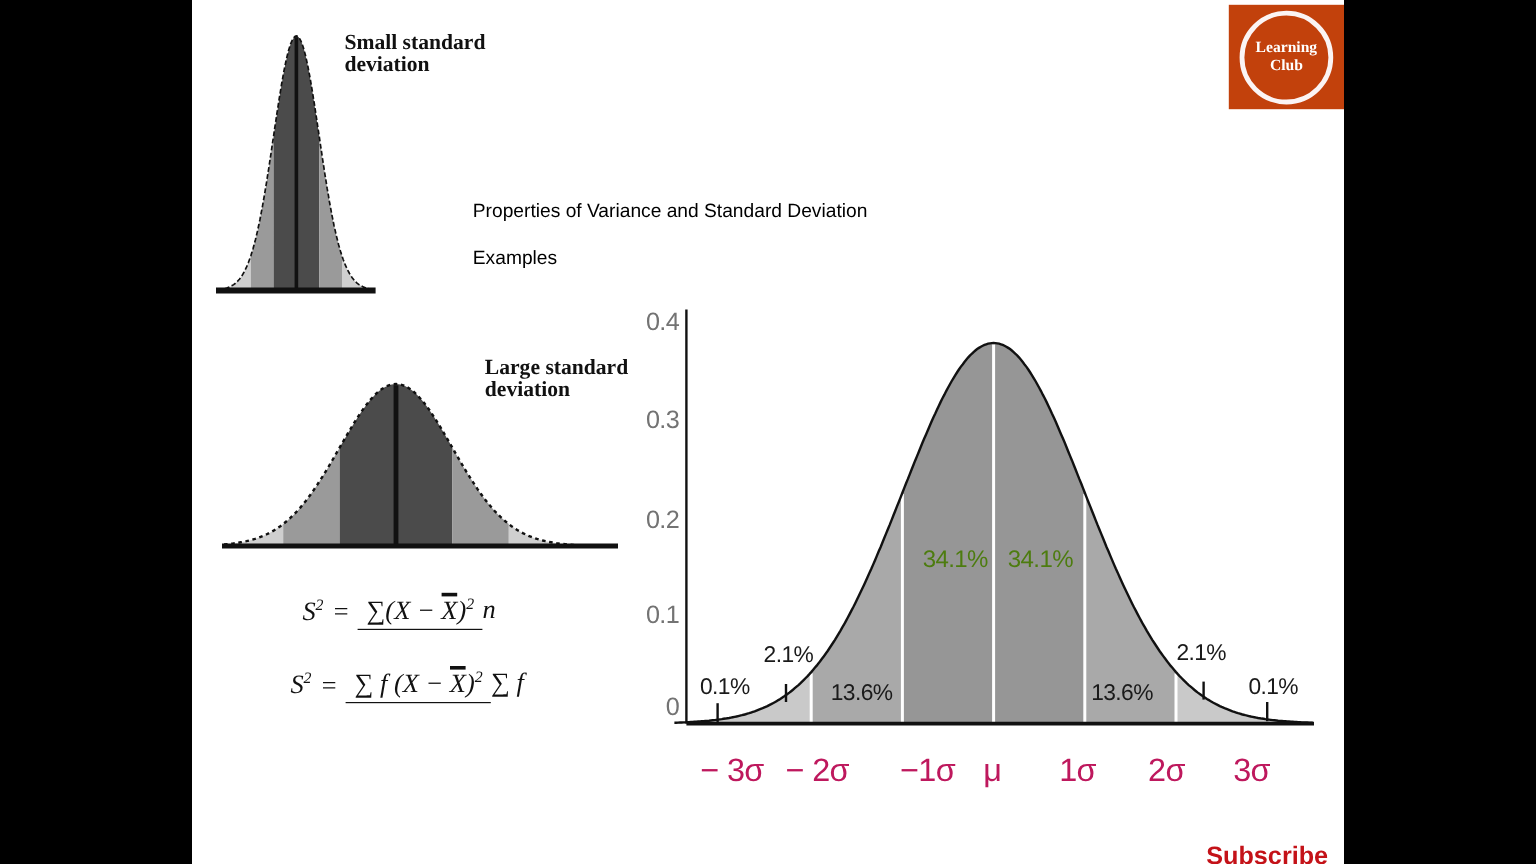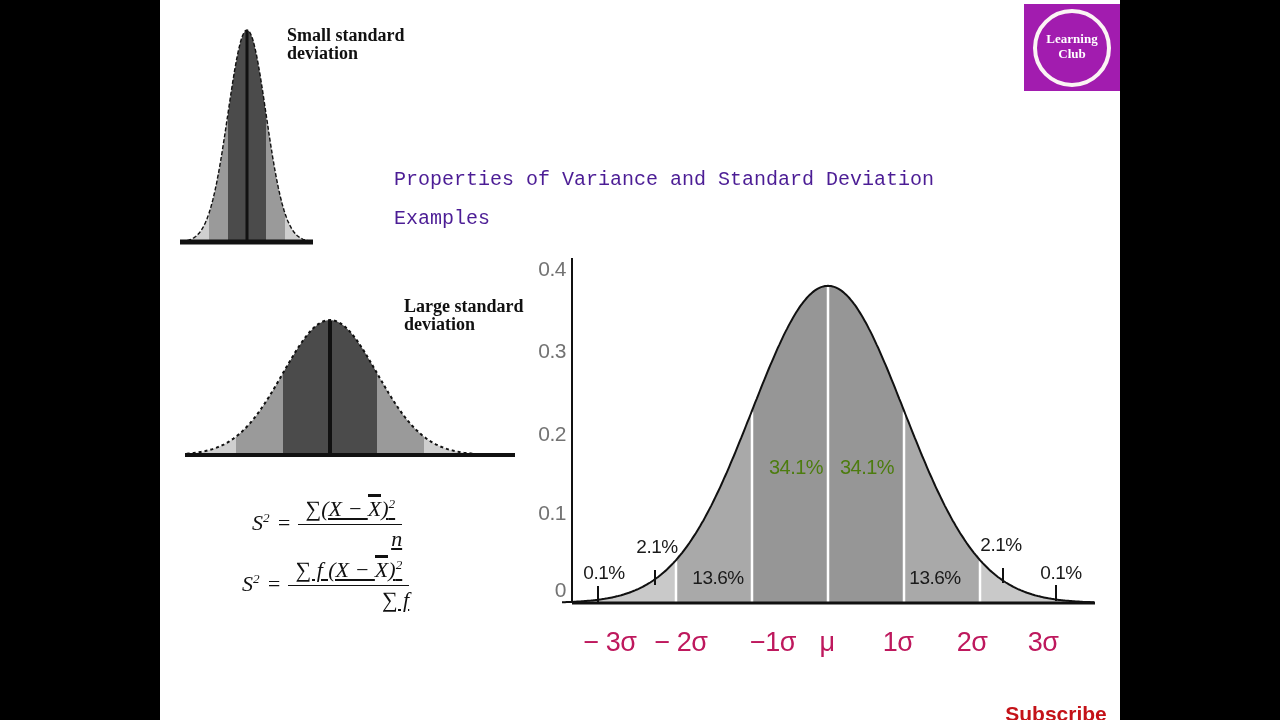--- a/index.html
+++ b/index.html
@@ -5,45 +5,45 @@
   html,body{margin:0;padding:0;background:#222;}
   .stage{position:relative;width:1280px;height:720px;background:#ffffff;overflow:hidden;
          font-family:"Liberation Sans",sans-serif;}
   .bar{position:absolute;top:0;width:160px;height:720px;background:#000;}
   .bar.left{left:0;}
   .bar.right{left:1120px;}
 
   
   .title{position:absolute;left:369px;top:100px;width:680px;font-size:42px;line-height:52px;
          font-weight:bold;font-style:italic;color:#111;letter-spacing:-1px;white-space:nowrap;}
-  .subtitle{position:absolute;left:394px;color:#4c1d95;font-size:20px;white-space:nowrap;font-family:Liberation Mono, monospace;}
+  .subtitle{position:absolute;left:394px;color:#000000;font-size:16px;white-space:nowrap;}
   .subtitle.s1{top:168px;}
   .subtitle.s2{top:207px;}
 
   
-  .logo{position:absolute;left:1024px;top:4px;width:96px;height:87px;background:#a21caf;}
+  .logo{position:absolute;left:1024px;top:4px;width:96px;height:87px;background:#c2410c;}
   .logo .ring{position:absolute;left:9px;top:5px;width:70px;height:70px;border:4px solid #fbf4f4;
               border-radius:50%;}
   .logo .ltxt{position:absolute;left:0;top:27px;width:96px;text-align:center;color:#fff;
               font-family:"Liberation Serif",serif;font-weight:bold;font-size:13px;line-height:15px;}
 
   
   .fig-label{position:absolute;font-family:"Liberation Serif",serif;font-weight:bold;
              font-size:18px;line-height:18px;color:#111;white-space:nowrap;}
   .small-label{left:287px;top:26px;}
   .large-label{left:372px;top:297px;margin-left:32px;}
   .bellbox{position:absolute;}
   .bell-small{left:175px;top:20px;width:145px;height:230px;}
   .bell-large{left:180px;top:295px;width:340px;height:167px;}
 
   
   .formula{position:absolute;display:flex;align-items:center;gap:7px;color:#111;
            font-family:"Liberation Serif",serif;font-style:italic;font-size:22px;}
   .formula sup{font-size:60%;vertical-align:super;font-style:italic;}
-  .frac{display:inline-flex;flex-direction:column;align-items:flex-end;text-decoration:underline;}
+  .frac{display:inline-flex;flex-direction:row;align-items:flex-start;}
   .frac .num{border-bottom:1.7px solid #111;padding:0 7px 2px 7px;white-space:nowrap;}
   .frac .den{padding-top:1px;white-space:nowrap;}
   .xbar{display:inline-block;border-top:3px solid #111;padding-top:0;line-height:1.05;}
   .f1{left:252px;top:494px;}
   .f2{left:242px;top:555px;}
 
   
   .chart{position:absolute;left:530px;top:255px;width:580px;height:415px;}
   .chart svg{position:absolute;left:0;top:0;}
   .ylab{position:absolute;left:0;width:36px;text-align:right;font-size:21px;color:#737373;

